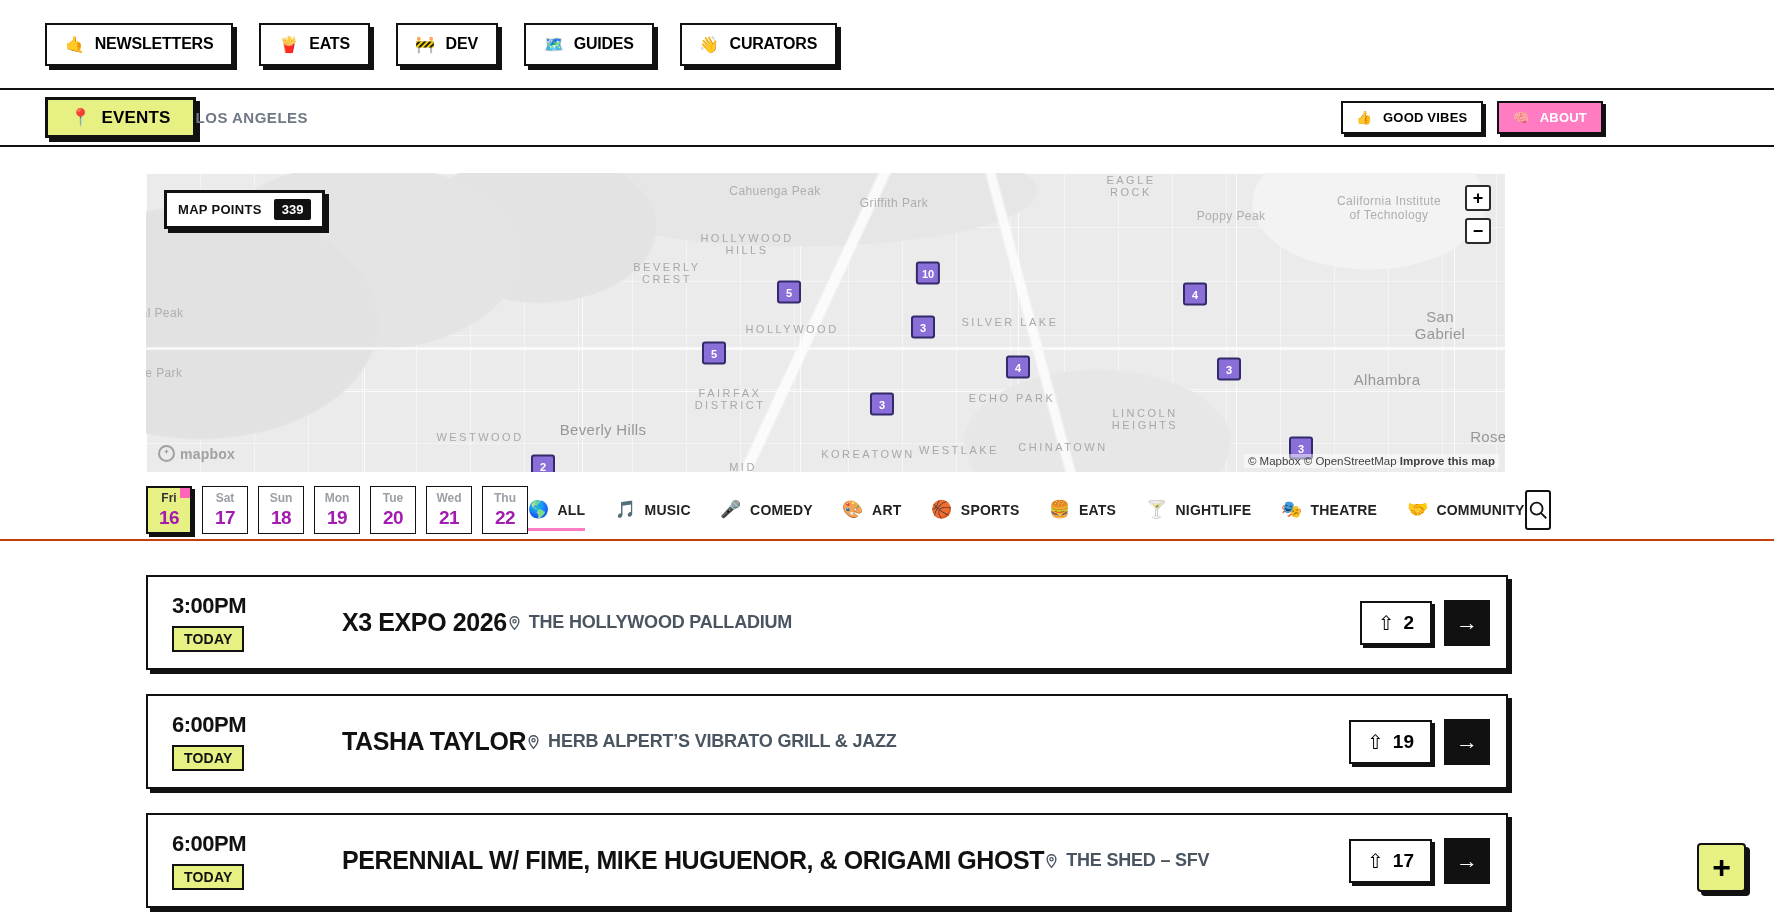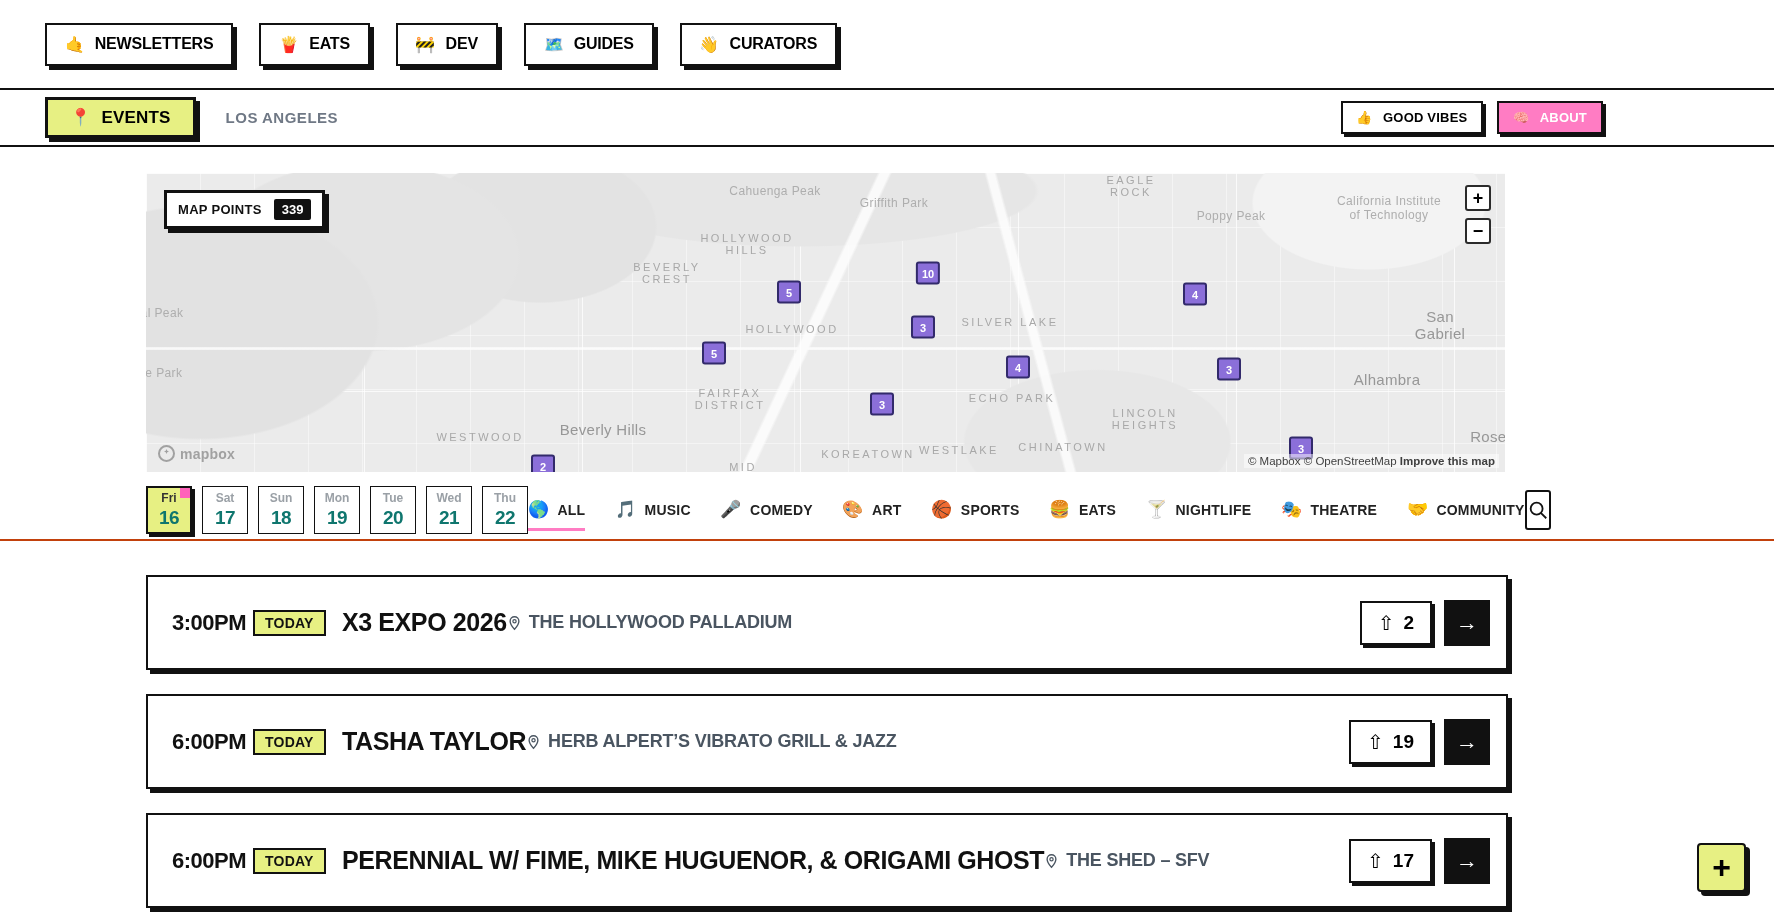--- a/index.html
+++ b/index.html
@@ -19,21 +19,21 @@
          box-shadow:4px 4px 0 #111; font-weight:800; cursor:pointer;
          font-family:"Liberation Sans",sans-serif; }
   .nav .btn { font-size:16px; padding:10px 18px; letter-spacing:-0.2px; }
   .emoji { font-style:normal; }
 
   
   .subheader { height:57px; border-bottom:2px solid #111; display:flex; align-items:center;
                padding:0 171px 0 45px; background:#fff; }
   .events-btn { background:var(--lime); border:3px solid #111; box-shadow:4px 4px 0 #111;
                 font-size:17px; font-weight:900; padding:7px 22px; letter-spacing:0.2px; }
-  .city-label { margin-left:30px; color:#6f7885; font-size:15px; font-weight:700; letter-spacing:0.5px; }
+  .city-label { color:#6f7885; font-size:15px; font-weight:700; letter-spacing:0.5px; }
   .subheader-right { margin-left:auto; display:flex; gap:14px; }
   .small-btn { font-size:13px; padding:7px 14px; box-shadow:3px 3px 0 #111; letter-spacing:0.2px; }
   .about-btn { background:var(--pink); color:#fff; }
 
   
   .map-section { padding:26px 0 0 146px; background:#fff; height:333px; }
   .map { position:relative; width:1359px; height:299px; background:#ebebeb; overflow:hidden;
          background-image:
            linear-gradient(rgba(255,255,255,.75) 1px, transparent 1px),
            linear-gradient(90deg, rgba(255,255,255,.75) 1px, transparent 1px),
@@ -80,38 +80,38 @@
   .attribution span { cursor:pointer; }
 
   
   .filter-row { height:61px; border-bottom:2px solid #c2410c; display:flex; align-items:center;
                 padding:0 266px 0 146px; justify-content:space-between; background:#fff; }
   .dates { display:flex; gap:10px; }
   .date-box { width:46px; height:48px; border:1.5px solid #111; background:#fff; display:flex;
               flex-direction:column; align-items:center; justify-content:center; gap:2px;
               position:relative; cursor:pointer; }
   .date-box .day { font-size:12px; font-weight:600; color:#9aa0a6; }
-  .date-box .num { font-size:19px; font-weight:800; color:#0f766e; letter-spacing:-0.5px; }
+  .date-box .num { font-size:19px; font-weight:800; color:#a21caf; letter-spacing:-0.5px; }
   .date-box.on { background:var(--lime); border:2.5px solid #111; box-shadow:3px 3px 0 #111; }
   .date-box.on .day { color:#333; }
   .date-box.on::after { content:""; position:absolute; top:0; right:0; width:10px; height:10px; background:#ff63ba; }
   .cats { display:flex; gap:30px; align-items:center; }
   .cat { display:flex; align-items:center; gap:8px; font-size:14px; font-weight:700; color:#222;
          position:relative; cursor:pointer; letter-spacing:0.2px; }
   .cat .emoji { font-size:17px; }
   .cat.on::after { content:""; position:absolute; left:0; right:0; bottom:-11px; height:3.5px; background:var(--pink); }
   .search-btn { width:42px; height:40px; border:2px solid #111; background:#fff; border-radius:3px;
                 display:flex; align-items:center; justify-content:center; cursor:pointer; }
 
   
   .events-list { padding:34px 266px 0 146px; display:flex; flex-direction:column; gap:24px; }
   .event-card { width:1362px; height:95px; background:#fff; border:2px solid #111;
                 box-shadow:4px 4px 0 #111; display:flex; align-items:center;
                 padding:0 16px 0 24px; cursor:pointer; }
-  .event-time-col { width:152px; display:flex; flex-direction:row; align-items:flex-start; gap:7px; }
+  .event-time-col { width:152px; display:flex; flex-direction:column; align-items:flex-start; gap:7px; }
   .event-time { font-size:22px; font-weight:800; letter-spacing:-0.5px; }
   .event-badge { background:var(--lime); border:2px solid #111; font-size:14px; font-weight:800;
                  padding:3px 10px; letter-spacing:0.2px; }
   .event-main { flex:1; display:flex; flex-direction:row; padding-left:18px; }
   .event-title { font-size:25px; font-weight:900; letter-spacing:-0.4px; }
   .event-venue { display:flex; align-items:center; gap:7px; font-size:18px; font-weight:800;
                  color:#4a5561; letter-spacing:-0.2px; }
   .event-actions { display:flex; align-items:center; gap:12px; }
   .upvote-btn { display:flex; align-items:center; gap:9px; background:#fff; border:2.5px solid #111;
                 box-shadow:3px 3px 0 #111; padding:8px 16px; font-size:19px; font-weight:800; cursor:pointer; }

